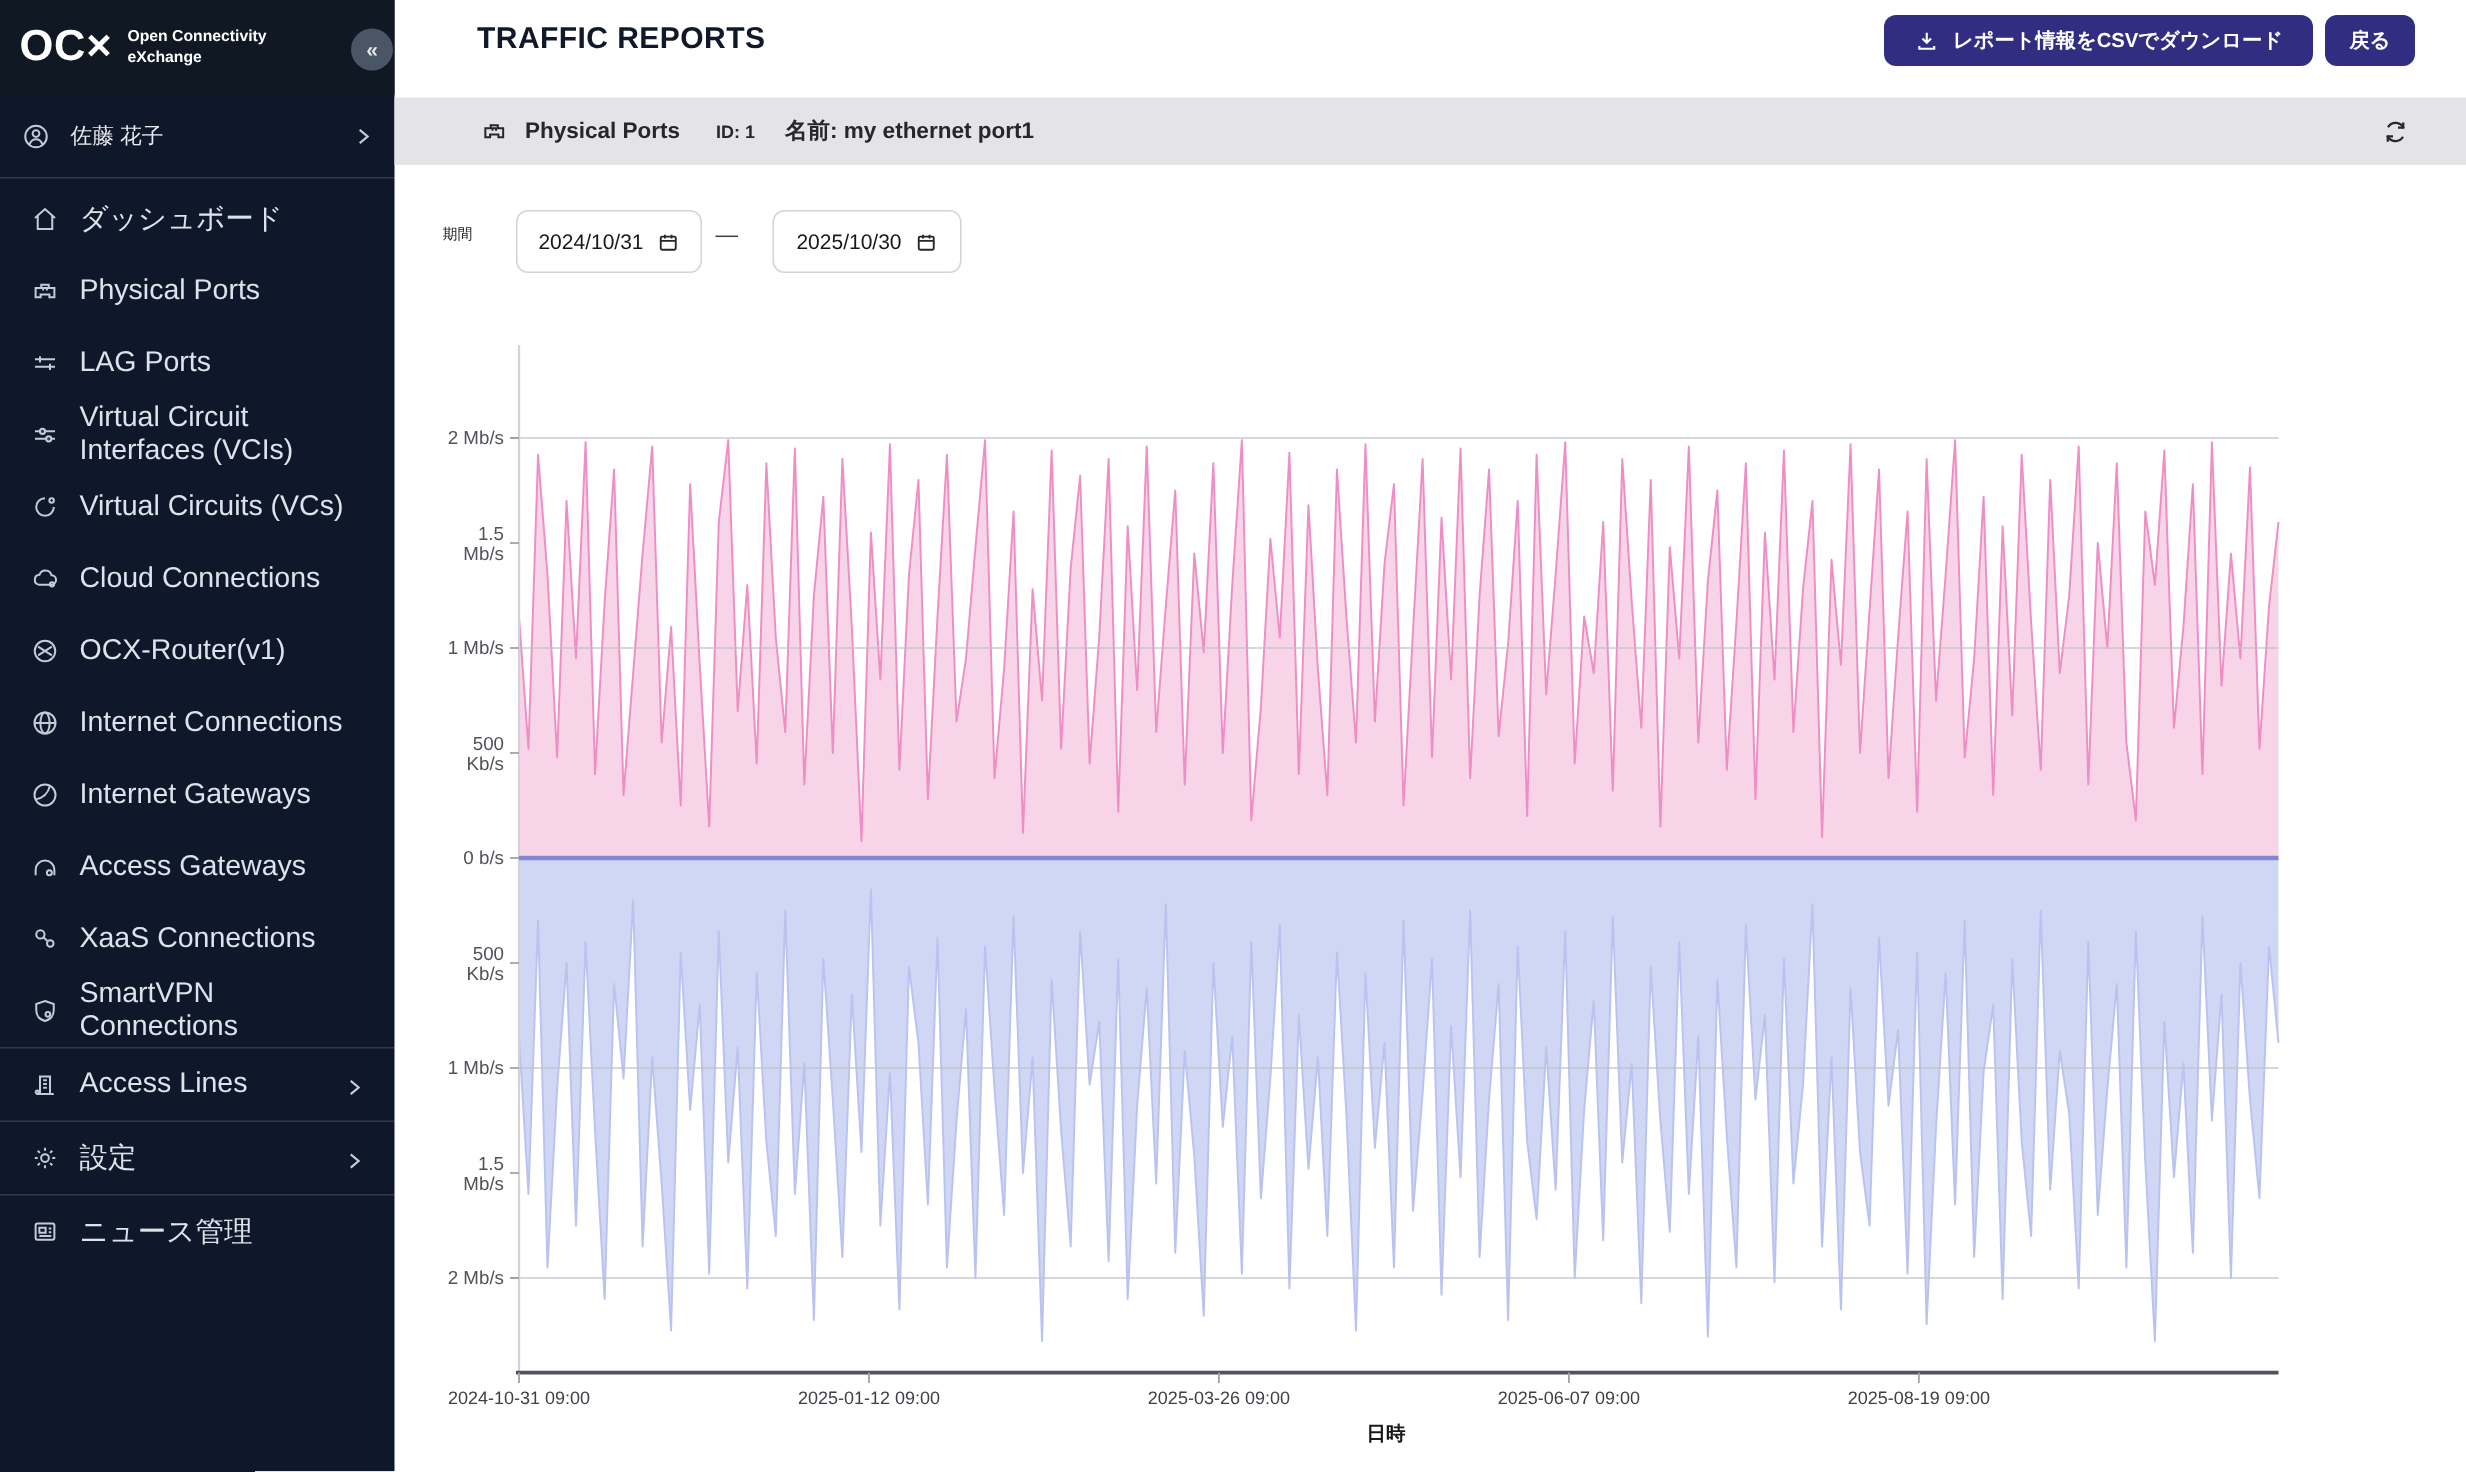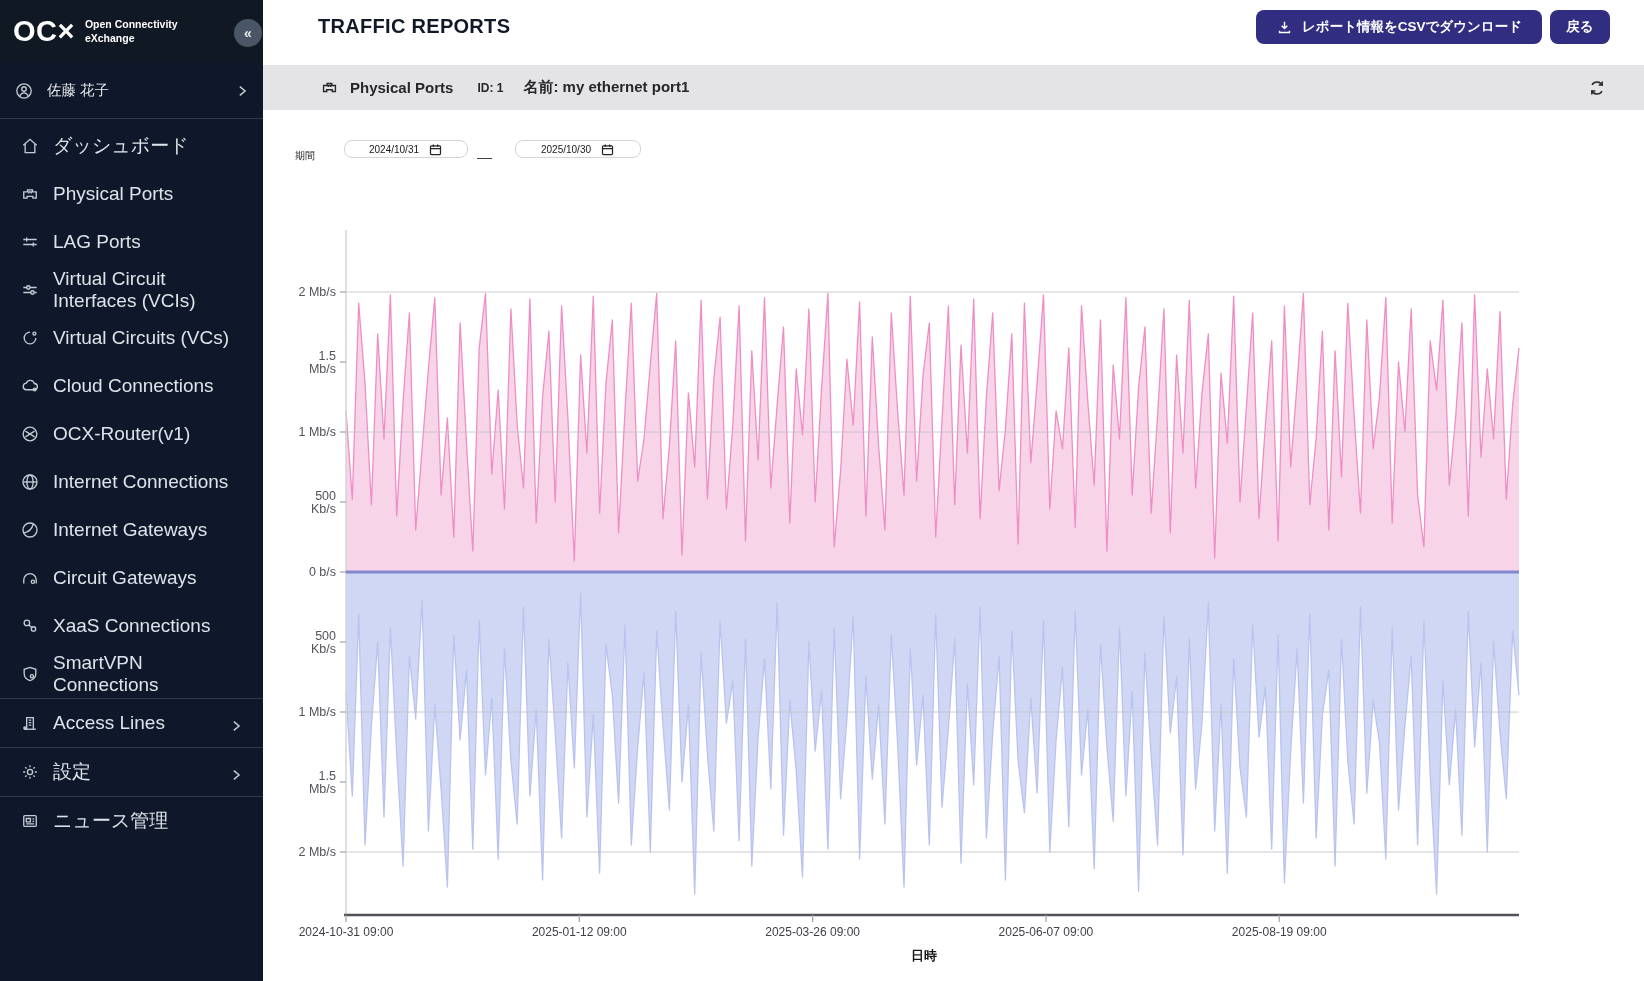--- a/index.html
+++ b/index.html
@@ -30,21 +30,21 @@
   
   .graybar{position:absolute;left:263px;top:65px;width:1381px;height:45px;background:#e4e4e7;display:flex;align-items:center;padding-left:57px;box-sizing:border-box;color:#27272a;}
   .graybar .icn{width:19px;height:19px;color:#27272a;display:flex;}
   .pb-type{font-weight:700;font-size:15px;margin-left:11px;}
   .pb-id{font-weight:700;font-size:12px;margin-left:24px;}
   .pb-name{font-weight:700;font-size:15px;margin-left:20px;}
   .refresh{margin-left:auto;margin-right:37px;width:20px;height:20px;color:#27272a;cursor:pointer;display:flex;}
 
   
   .period-label{position:absolute;left:295px;top:149px;font-size:10px;font-weight:500;color:#27272a;}
-  .date-input{position:absolute;top:140px;height:18px;border:1px solid #d4d4d8;border-radius:8px;background:#fff;display:flex;align-items:center;justify-content:center;gap:9px;font-size:10px;color:#18181b;box-sizing:border-box;cursor:text;}
+  .date-input{position:absolute;top:140px;height:42px;border:1px solid #d4d4d8;border-radius:8px;background:#fff;display:flex;align-items:center;justify-content:center;gap:9px;font-size:14px;color:#18181b;box-sizing:border-box;cursor:text;}
   .di-from{left:344px;width:124px;}
   .di-to{left:515px;width:126px;}
   .date-input .icn{width:15px;height:15px;color:#27272a;display:flex;}
   .range-dash{position:absolute;left:477px;top:148px;font-size:15px;color:#3f3f46;}
 
   
   .chart-wrap{position:absolute;left:263px;top:210px;width:1381px;height:771px;}
   svg text{font-family:"Liberation Sans","DejaVu Sans",sans-serif;}
   .ylab{font-size:12.5px;fill:#52525b;}
   .xlab{font-size:12px;fill:#3f3f46;}
@@ -167,21 +167,21 @@
           </span>
         <span>Internet Gateways</span>
       </div>
       <div class="nav-item">
         <span class="icn">
             <svg viewBox="0 0 24 24" fill="none" stroke="currentColor" stroke-width="1.6">
               <path d="M4.5 18.5v-4.2a7.5 7.5 0 0 1 15 0v4.2"></path>
               <circle cx="15.5" cy="16.5" r="2"></circle>
             </svg>
           </span>
-        <span>Circuit Gateways</span>
+        <span>Access Gateways</span>
       </div>
       <div class="nav-item">
         <span class="icn">
             <svg viewBox="0 0 24 24" fill="none" stroke="currentColor" stroke-width="1.6">
               <circle cx="8.3" cy="8.3" r="3.3"></circle>
               <circle cx="16.2" cy="15.5" r="2.6"></circle>
               <path d="M10.8 10.8l3 2.6"></path>
             </svg>
           </span>
         <span>XaaS Connections</span>

